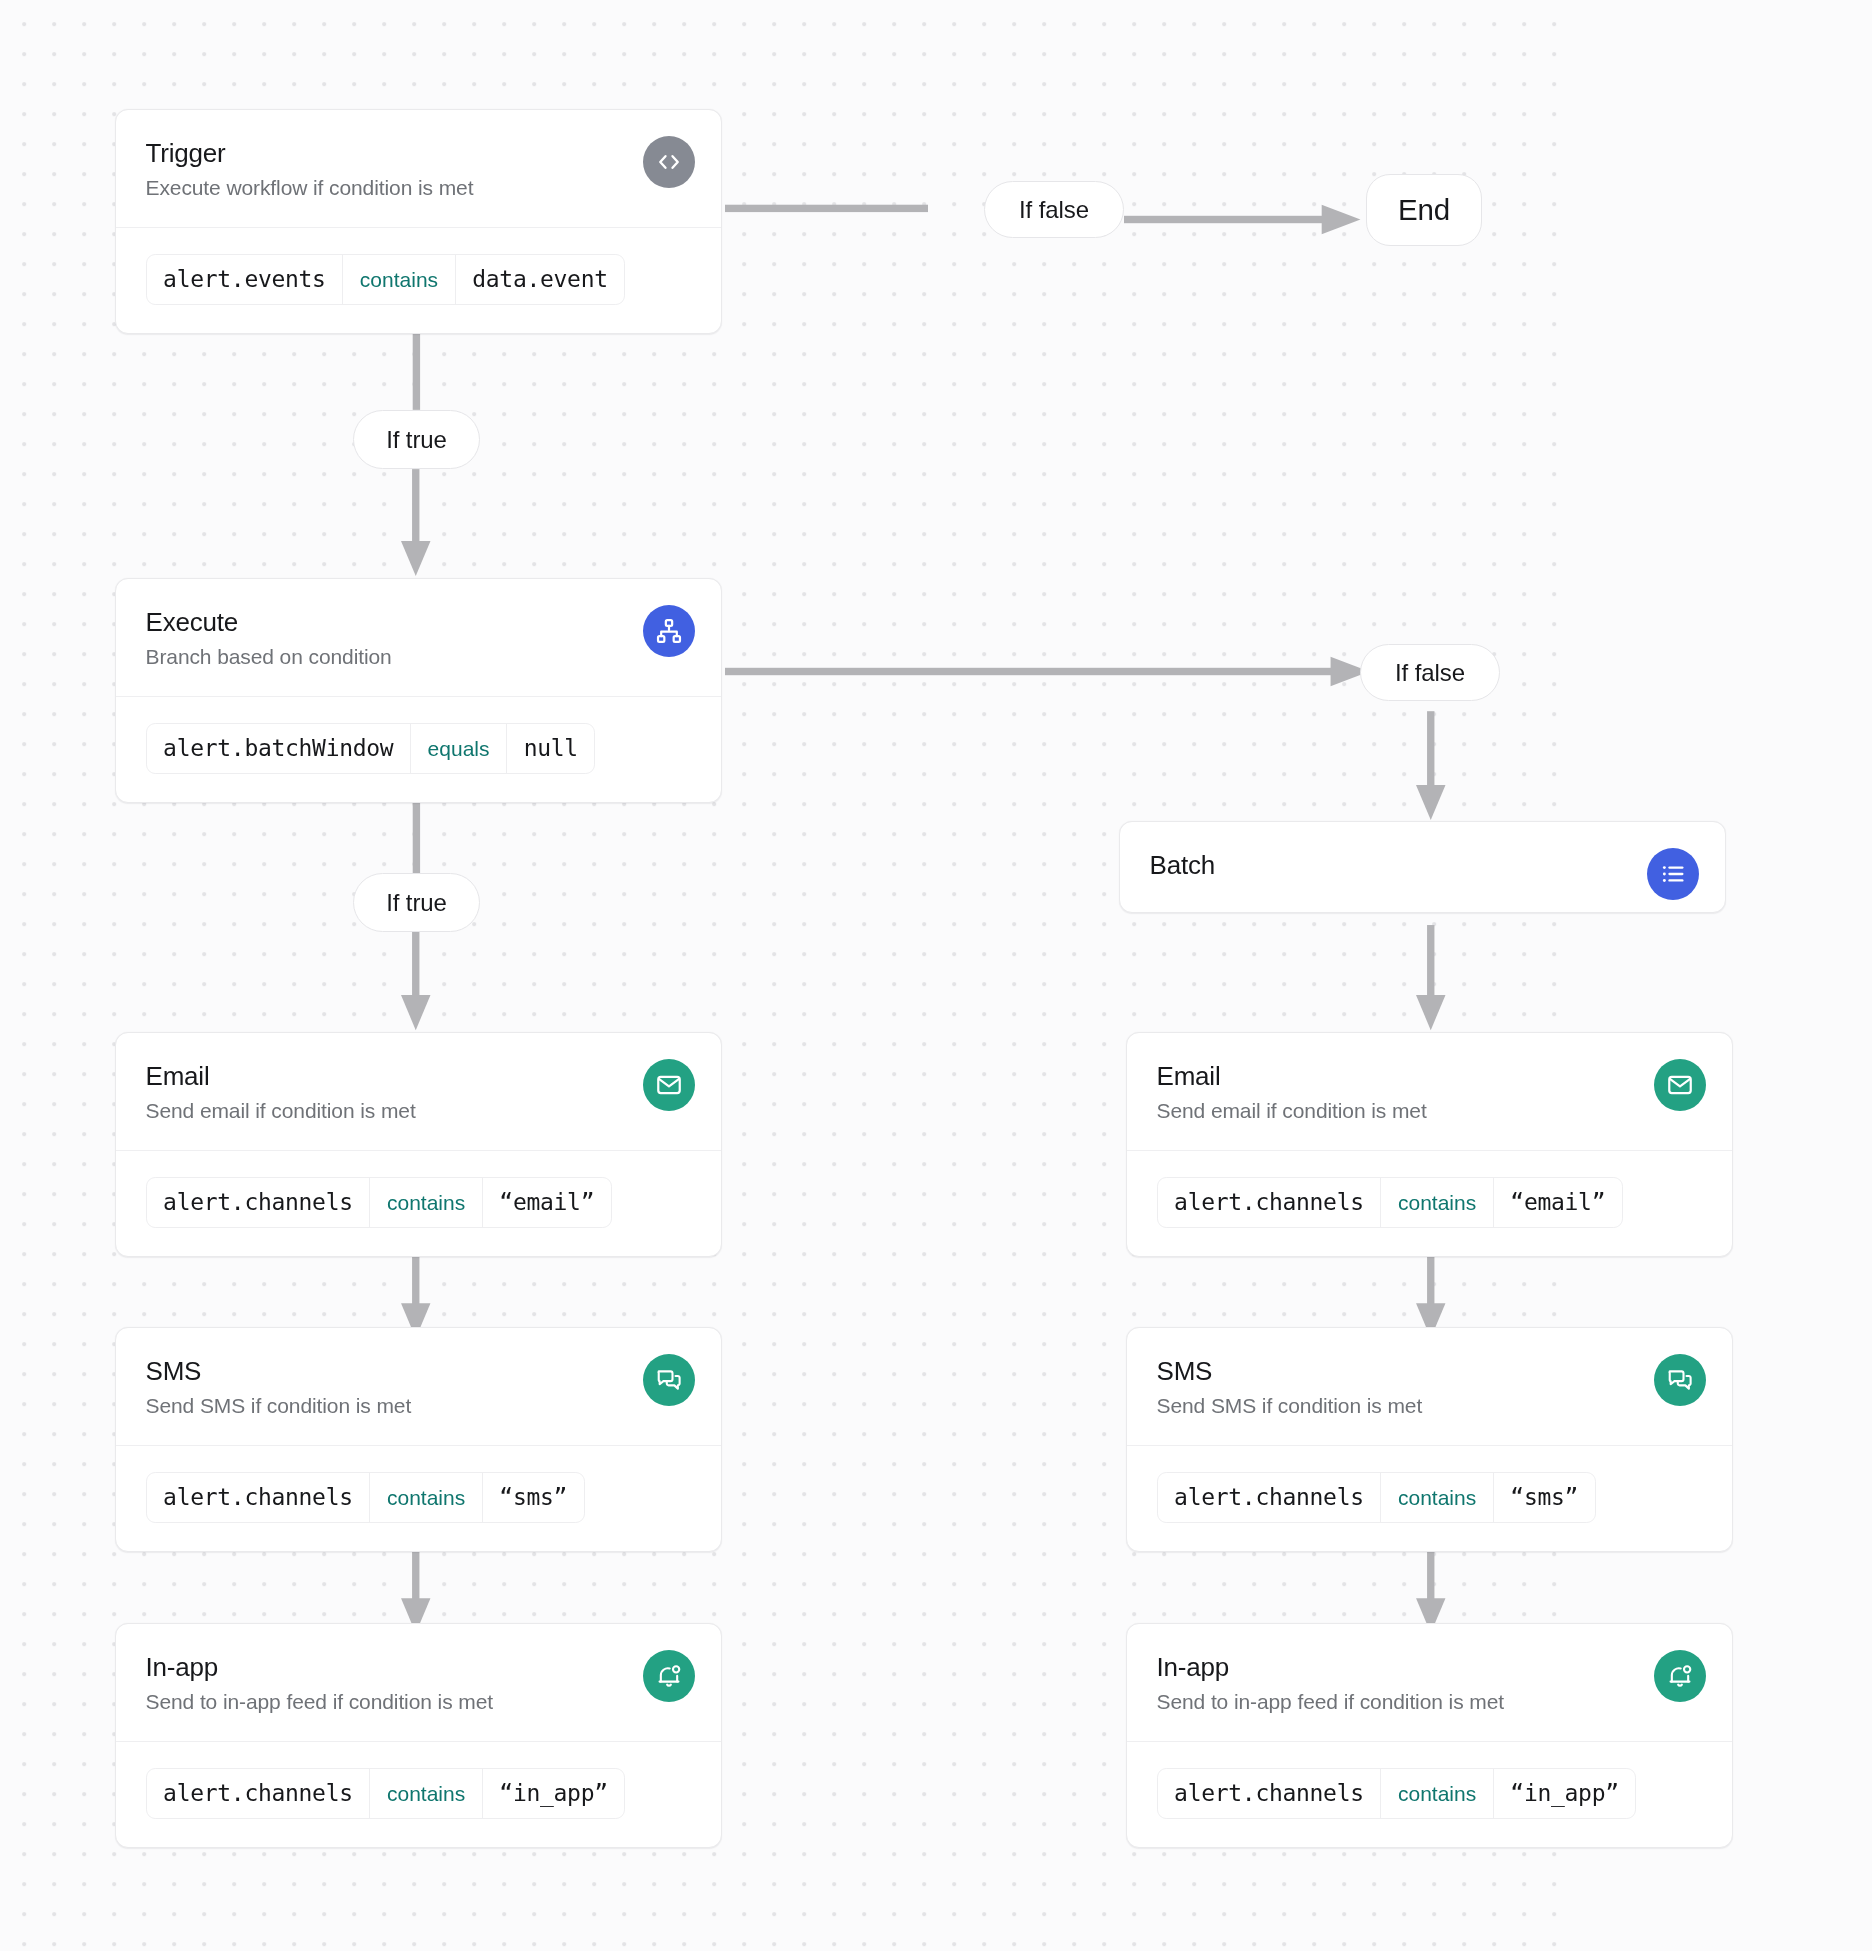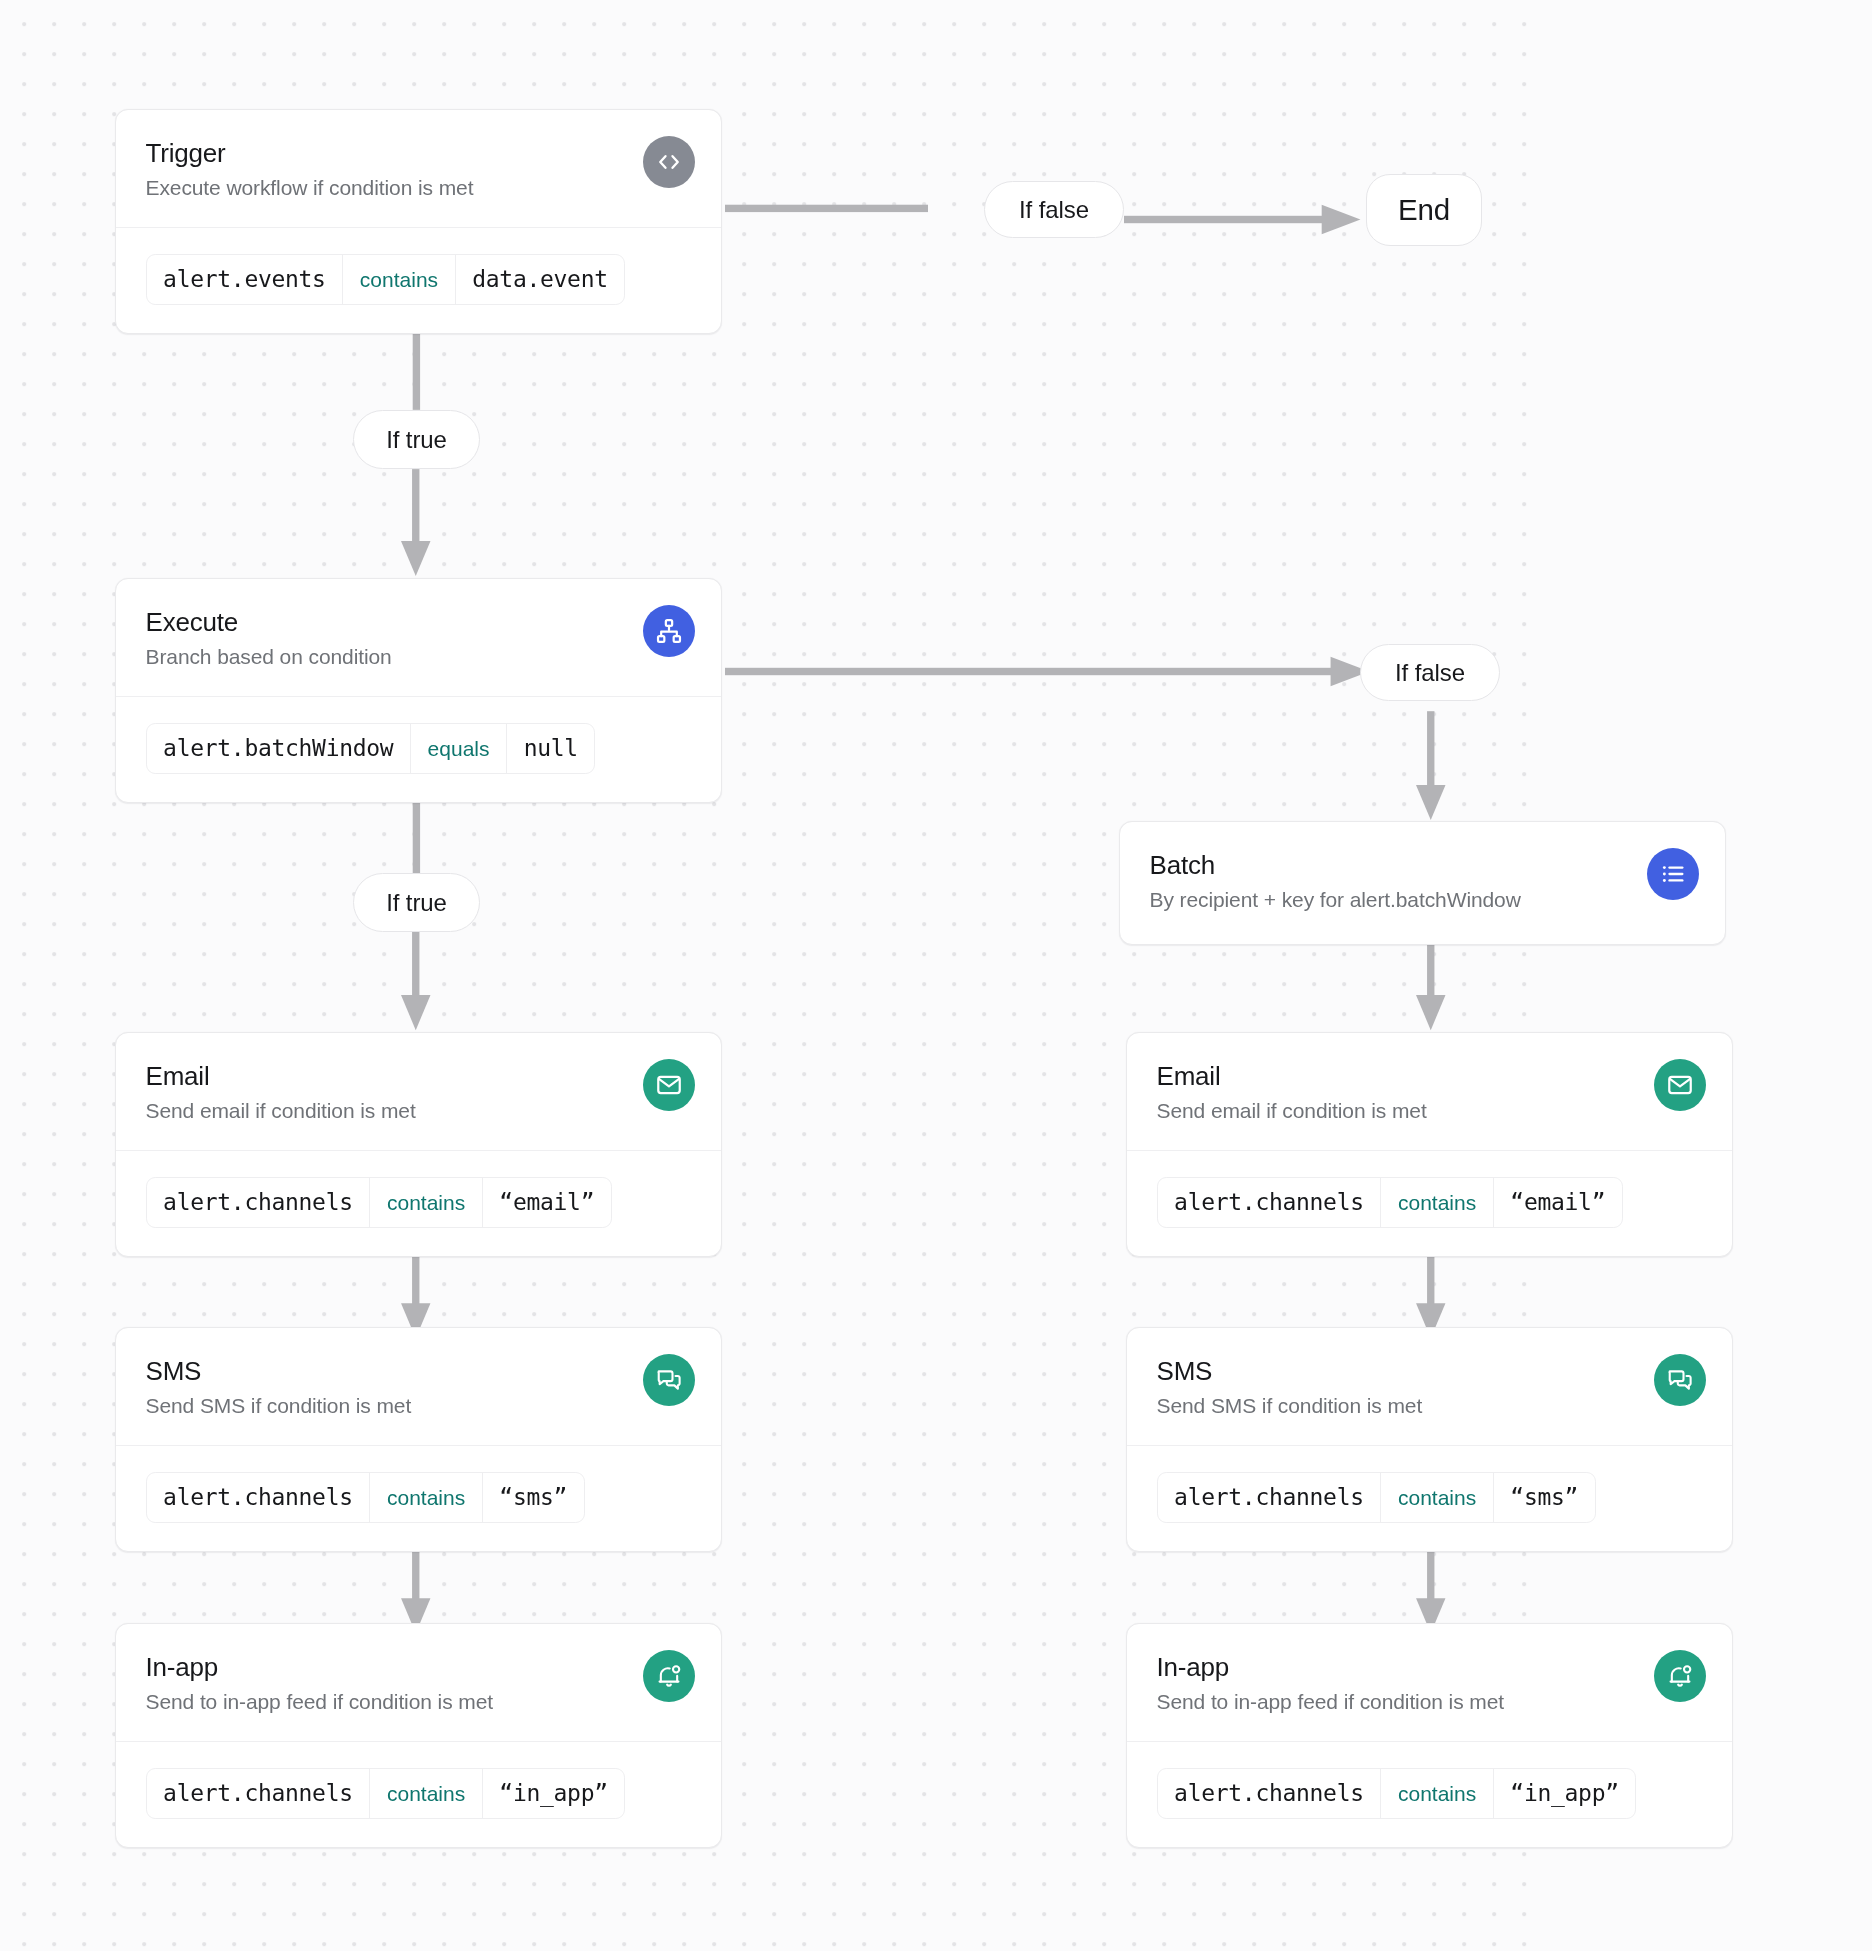--- a/index.html
+++ b/index.html
@@ -16,20 +16,21 @@
 
   
   #canvas {
     position: relative;
     width: 1551px;
     height: 1952px;
     background-color: #fbfbfc;
     background-image: radial-gradient(circle, #e3e3e6 2px, rgba(0,0,0,0) 2.2px);
     background-size: 30px 30px;
     background-position: 9.2px 9.2px;
+    padding-left: 16px;
   }
 
   
   .card {
     position: absolute;
     width: 607px;
     background: #ffffff;
     border: 1.4px solid #eaeaec;
     border-radius: 13px;
     box-sizing: border-box;
@@ -270,21 +271,20 @@
     </div>
   </div>
 
   <div class="pill" style="left:1360px; top:644px; width:140px; height:57px;">If false</div>
 
   <div class="pill" style="left:353px; top:873px; width:127px; height:59px;">If true</div>
 
   <div class="card" style="left:1119px; top:821px;">
     <div class="card-head" style="padding-bottom:31px;">
       <div class="card-title">Batch</div>
-      <div class="card-sub">By recipient + key for alert.batchWindow</div>
       <div class="card-icon icon-blue">
         <svg width="28" height="28" viewBox="0 0 24 24" fill="none" stroke="#ffffff" stroke-width="2" stroke-linecap="round">
           <path d="M9 6.5 H20"></path>
           <path d="M9 12 H20"></path>
           <path d="M9 17.5 H20"></path>
           <circle cx="4.6" cy="6.5" r="1.25" fill="#ffffff" stroke="none"></circle>
           <circle cx="4.6" cy="12" r="1.25" fill="#ffffff" stroke="none"></circle>
           <circle cx="4.6" cy="17.5" r="1.25" fill="#ffffff" stroke="none"></circle>
         </svg>
       </div>

